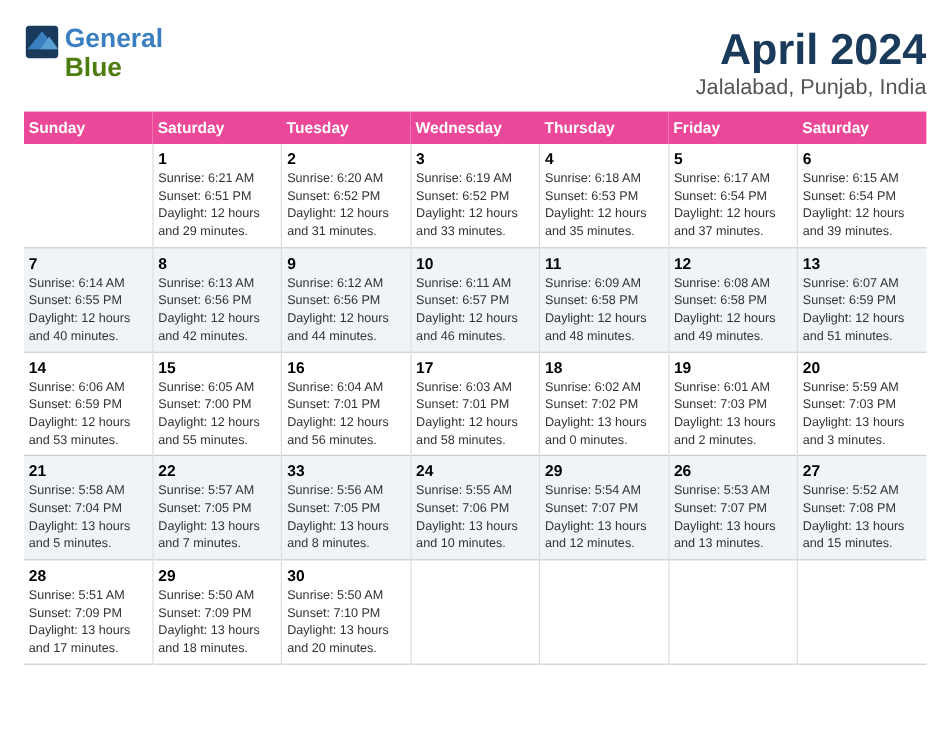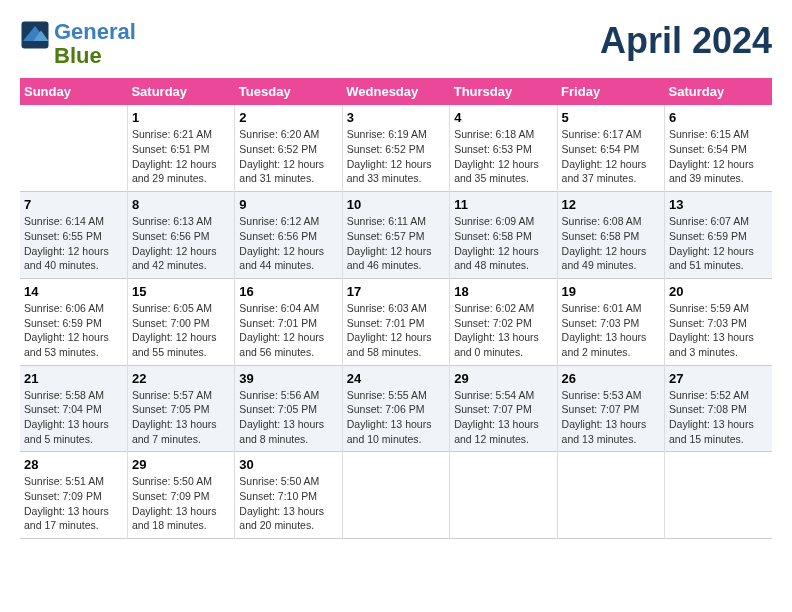--- a/index.html
+++ b/index.html
@@ -99,20 +99,21 @@
     </svg>
     <div>
       <div class="logo-text">
         <span>General</span><br>
         <span style="color:#4d7c0f">Blue</span>
       </div>
     </div>
   </div>
   <div class="title-block">
     <div class="main-title">April 2024</div>
+    <div class="subtitle">Jalalabad, Punjab, India</div>
   </div>
 </div>
 
 <table>
   <thead>
     <tr id="col-headers">
         <th>Sunday</th>
         <th>Saturday</th>
         <th>Tuesday</th>
         <th>Wednesday</th>
@@ -212,21 +213,21 @@
       <tr>
         <td>
           <span class="day-num">21</span>
           <div class="day-info">Sunrise: 5:58 AM<br>Sunset: 7:04 PM<br>Daylight: 13 hours<br>and 5 minutes.</div>
         </td>
         <td>
           <span class="day-num">22</span>
           <div class="day-info">Sunrise: 5:57 AM<br>Sunset: 7:05 PM<br>Daylight: 13 hours<br>and 7 minutes.</div>
         </td>
         <td>
-          <span class="day-num">39</span>
+          <span class="day-num">33</span>
           <div class="day-info">Sunrise: 5:56 AM<br>Sunset: 7:05 PM<br>Daylight: 13 hours<br>and 8 minutes.</div>
         </td>
         <td>
           <span class="day-num">24</span>
           <div class="day-info">Sunrise: 5:55 AM<br>Sunset: 7:06 PM<br>Daylight: 13 hours<br>and 10 minutes.</div>
         </td>
         <td>
           <span class="day-num">29</span>
           <div class="day-info">Sunrise: 5:54 AM<br>Sunset: 7:07 PM<br>Daylight: 13 hours<br>and 12 minutes.</div>
         </td>

